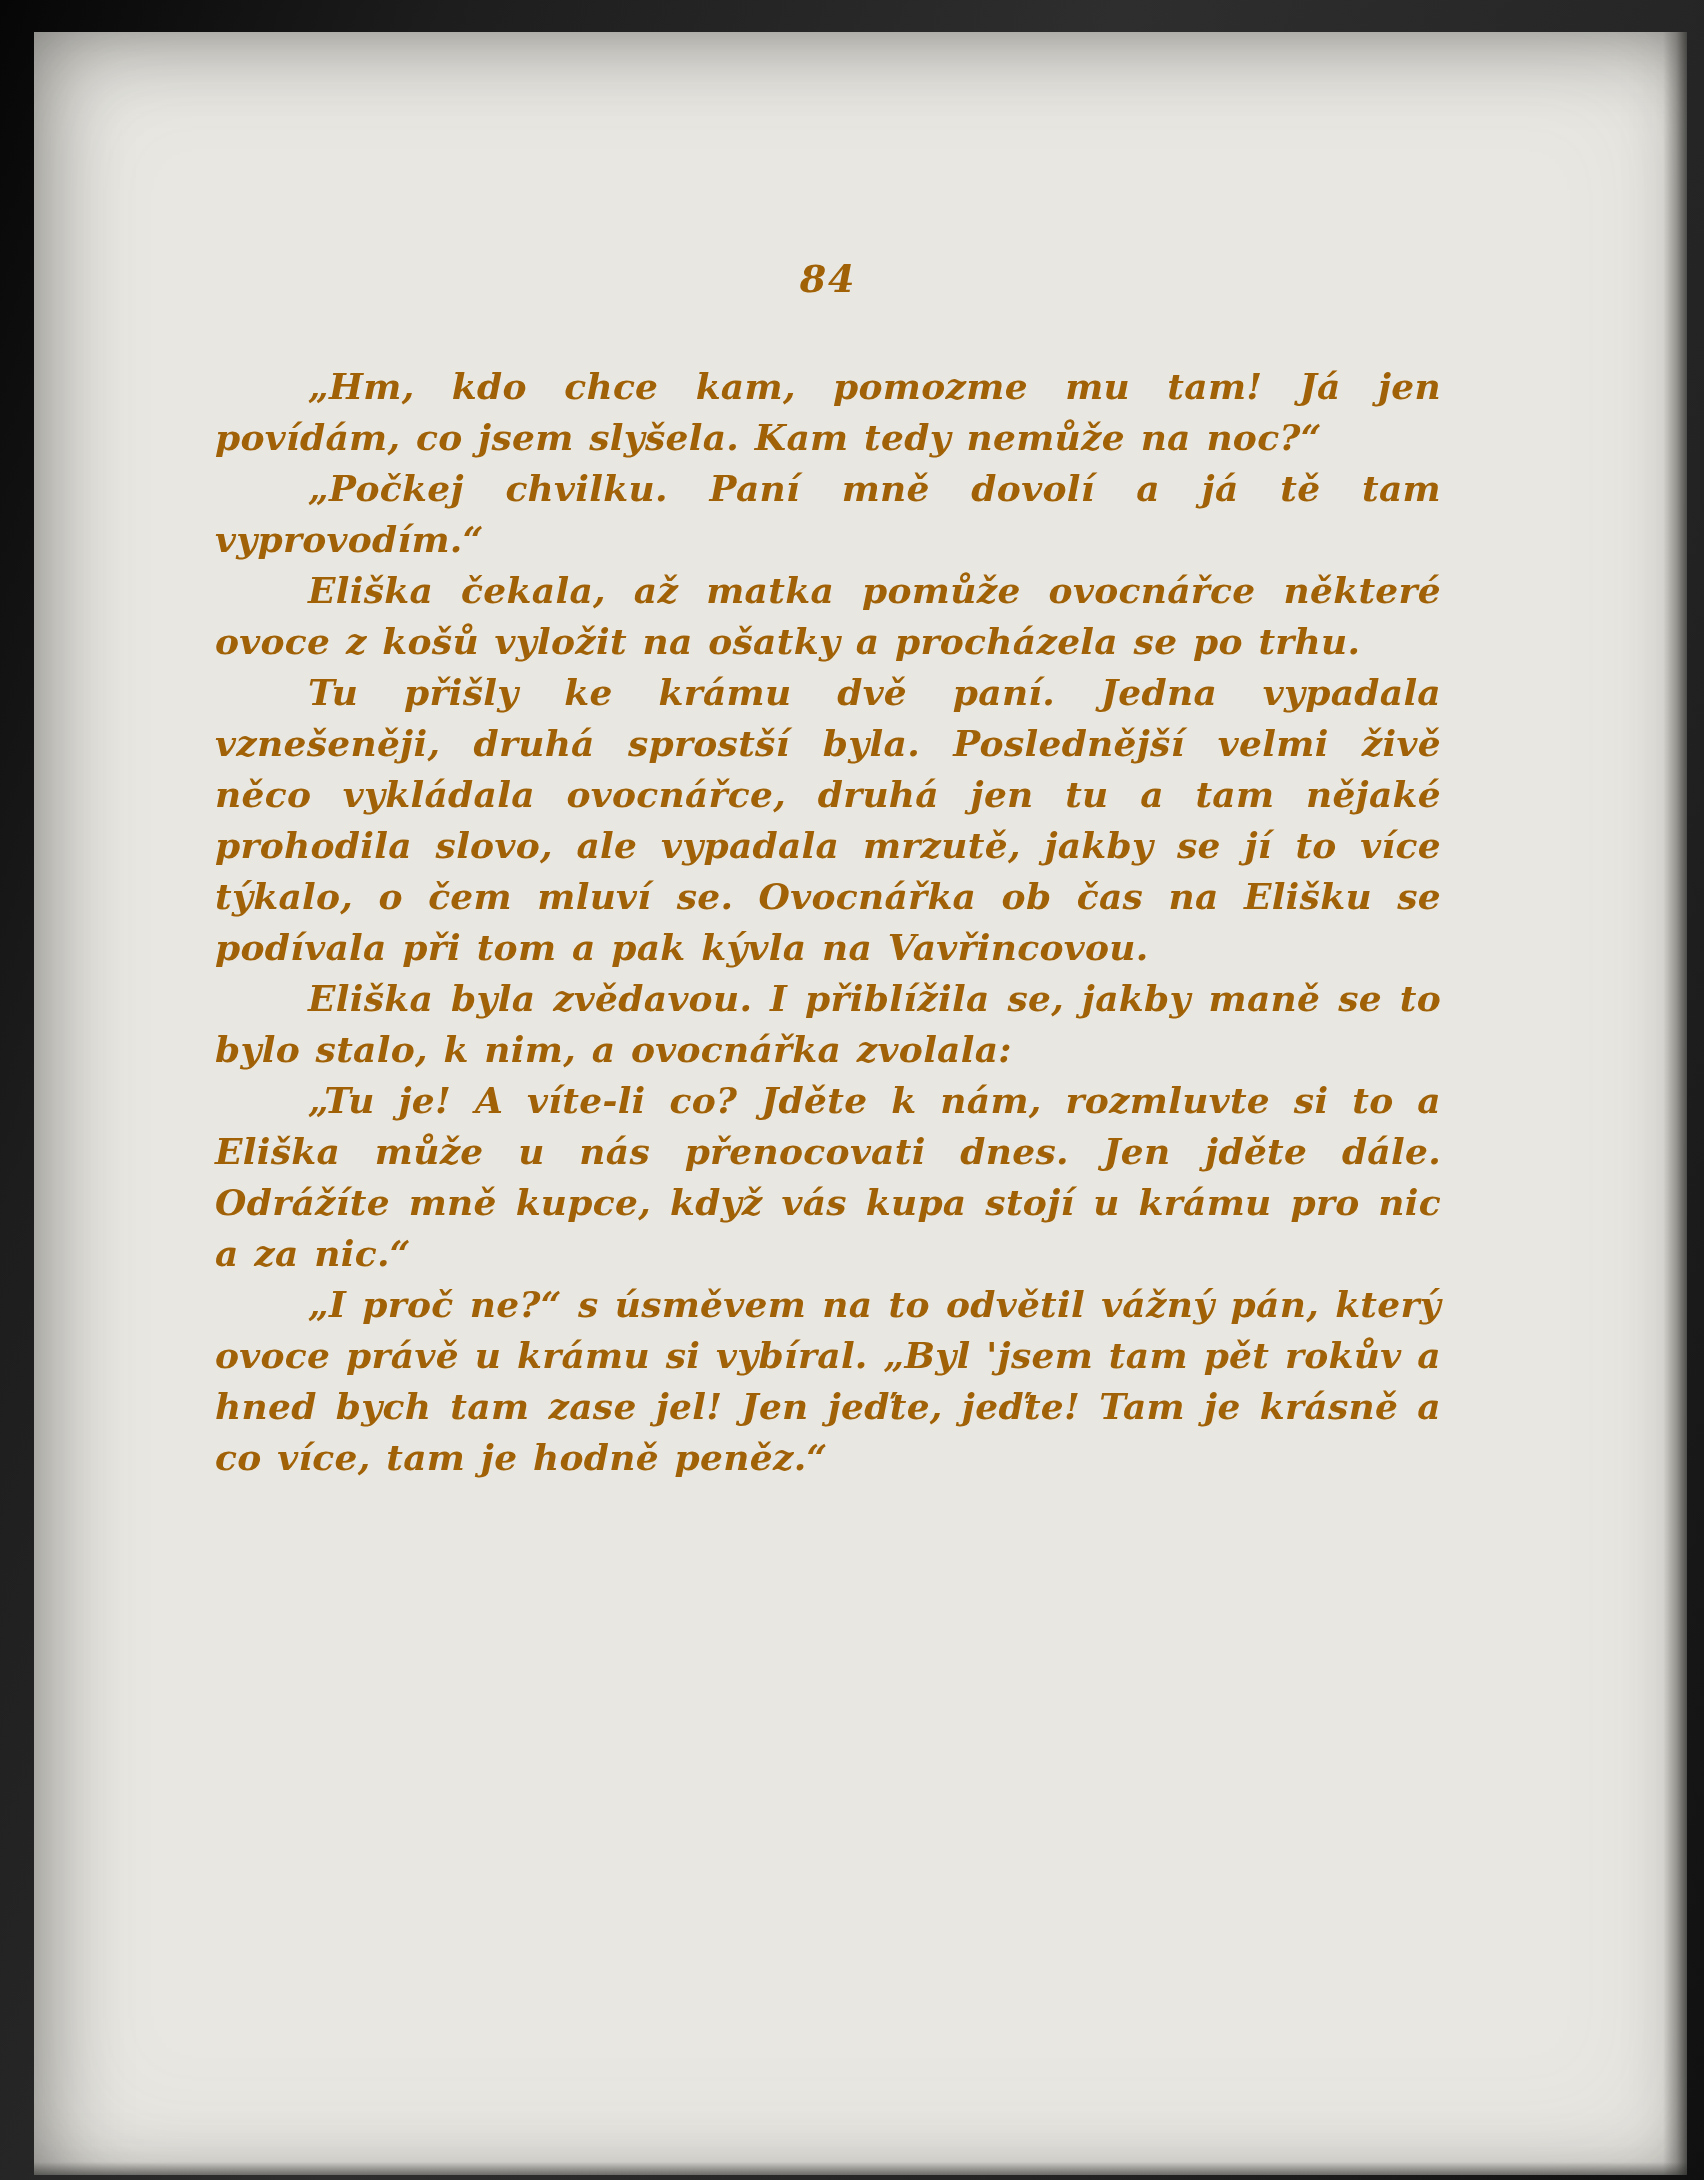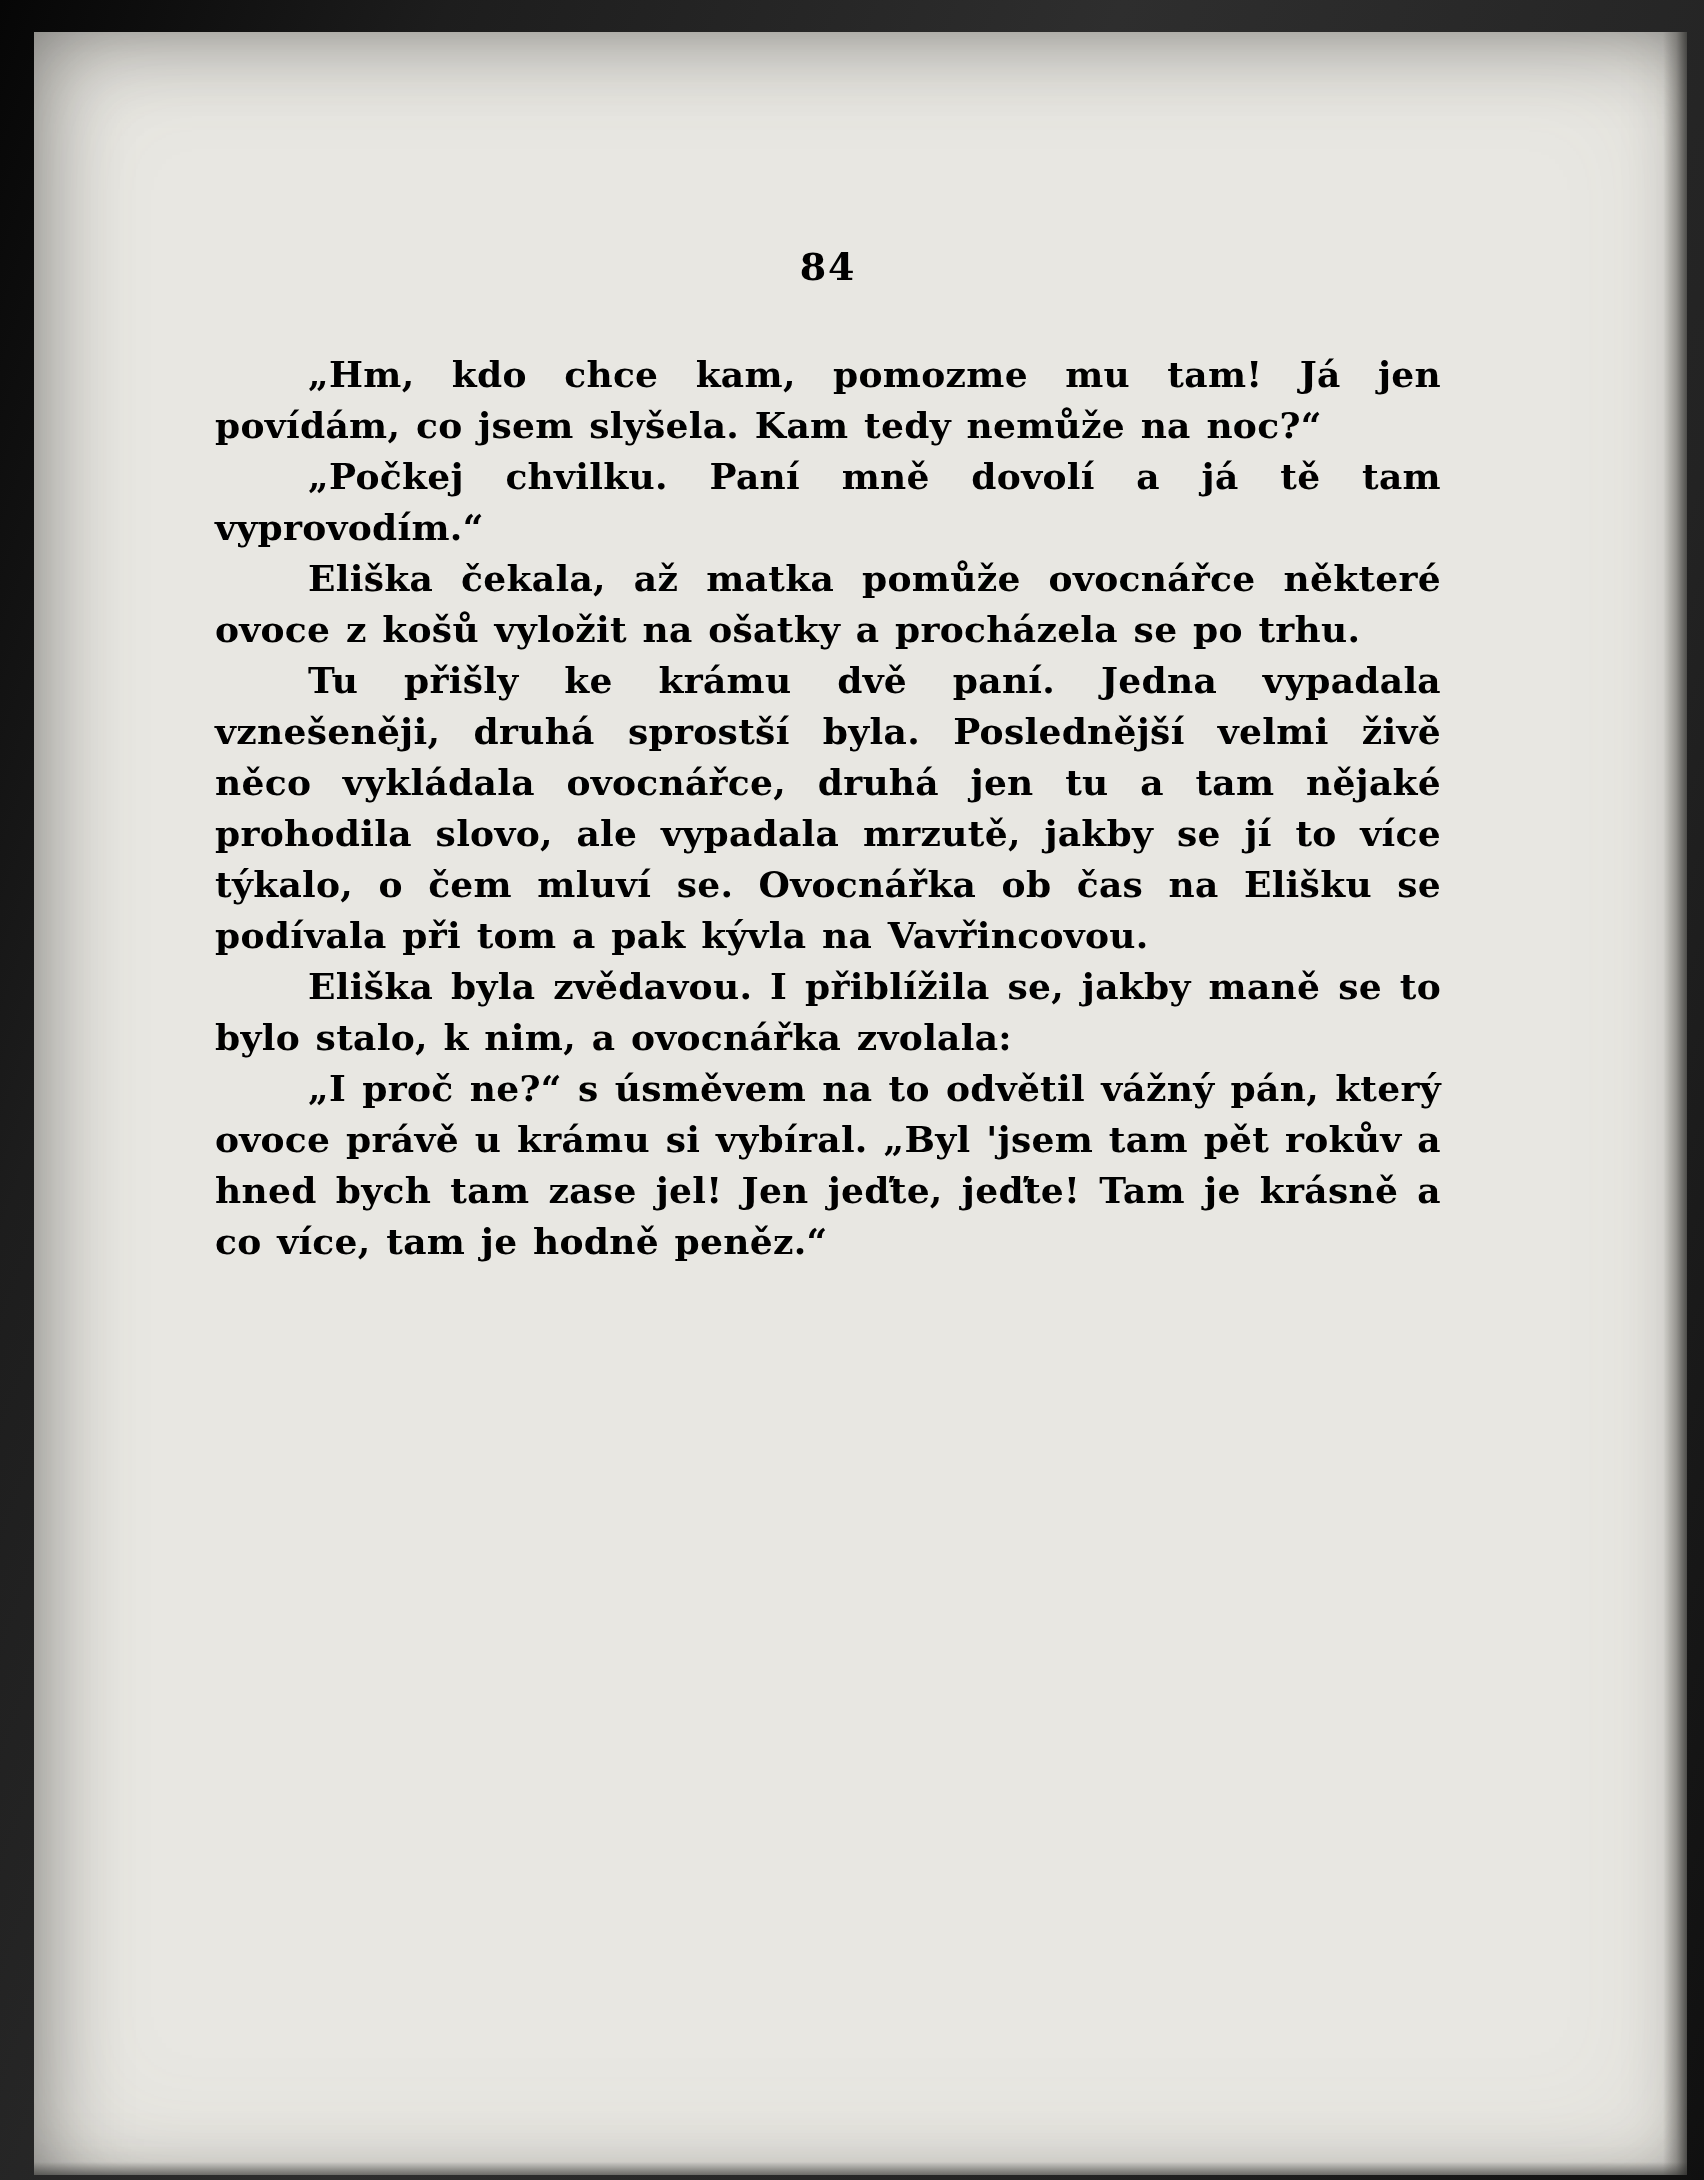--- a/index.html
+++ b/index.html
@@ -52,23 +52,24 @@
     left: 0;
     right: 0;
     bottom: 0;
     height: 13px;
     background: linear-gradient(to bottom, rgba(0,0,0,0) 0%, rgba(40,40,38,0.55) 100%);
     pointer-events: none;
   }
   .text-block {
     position: absolute;
     left: 181px;
-    top: 212px;
+    top: 224px;
     width: 1226px;
-    color: #000000;
+    color: #a16207;
+    font-style: italic;
   }
   .page-number {
     text-align: center;
     font-size: 38px;
     font-weight: bold;
     letter-spacing: 1.9px;
     margin: 0 0 60px 0;
   }
   .body-text p {
     margin: 0;
@@ -88,19 +89,20 @@
 
 <div class="paper">
   <div class="text-block">
     <div class="page-number">84</div>
     <div class="body-text">
       <p>„Hm, kdo chce kam, pomozme mu tam!  Já jen povídám, co jsem slyšela. Kam tedy nemůže na noc?“</p>
       <p>„Počkej chvilku.  Paní mně dovolí a já tě tam vyprovodím.“</p>
       <p>Eliška čekala, až matka pomůže ovocnářce některé ovoce z košů vyložit na ošatky a procházela se po trhu.</p>
       <p>Tu přišly ke krámu dvě paní.  Jedna vypadala vznešeněji, druhá sprostší byla.  Poslednější velmi živě něco vykládala ovocnářce, druhá jen tu a tam nějaké prohodila slovo, ale vypadala mrzutě, jakby se jí to více týkalo, o čem mluví se.  Ovocnářka ob čas na Elišku se podívala při tom a pak kývla na Vavřincovou.</p>
       <p>Eliška byla zvědavou.  I přiblížila se, jakby maně se to bylo stalo, k nim, a ovocnářka zvolala:</p>
+      <p>„Tu je!  A víte-li co?  Jděte k nám, rozmluvte si to a Eliška může u nás přenocovati dnes.  Jen jděte dále. Odrážíte mně kupce, když vás kupa stojí u krámu pro nic a za nic.“</p>
       <p>„I proč ne?“ s úsměvem na to odvětil vážný pán, který ovoce právě u krámu si vybíral.  „Byl 'jsem tam pět rokův a hned bych tam zase jel!  Jen jeďte, jeďte!  Tam je krásně a co více, tam je hodně peněz.“</p>
     </div>
   </div>
   <div class="page-edge-right"></div>
   <div class="page-edge-bottom"></div>
 </div>
 
 
 </body></html>

